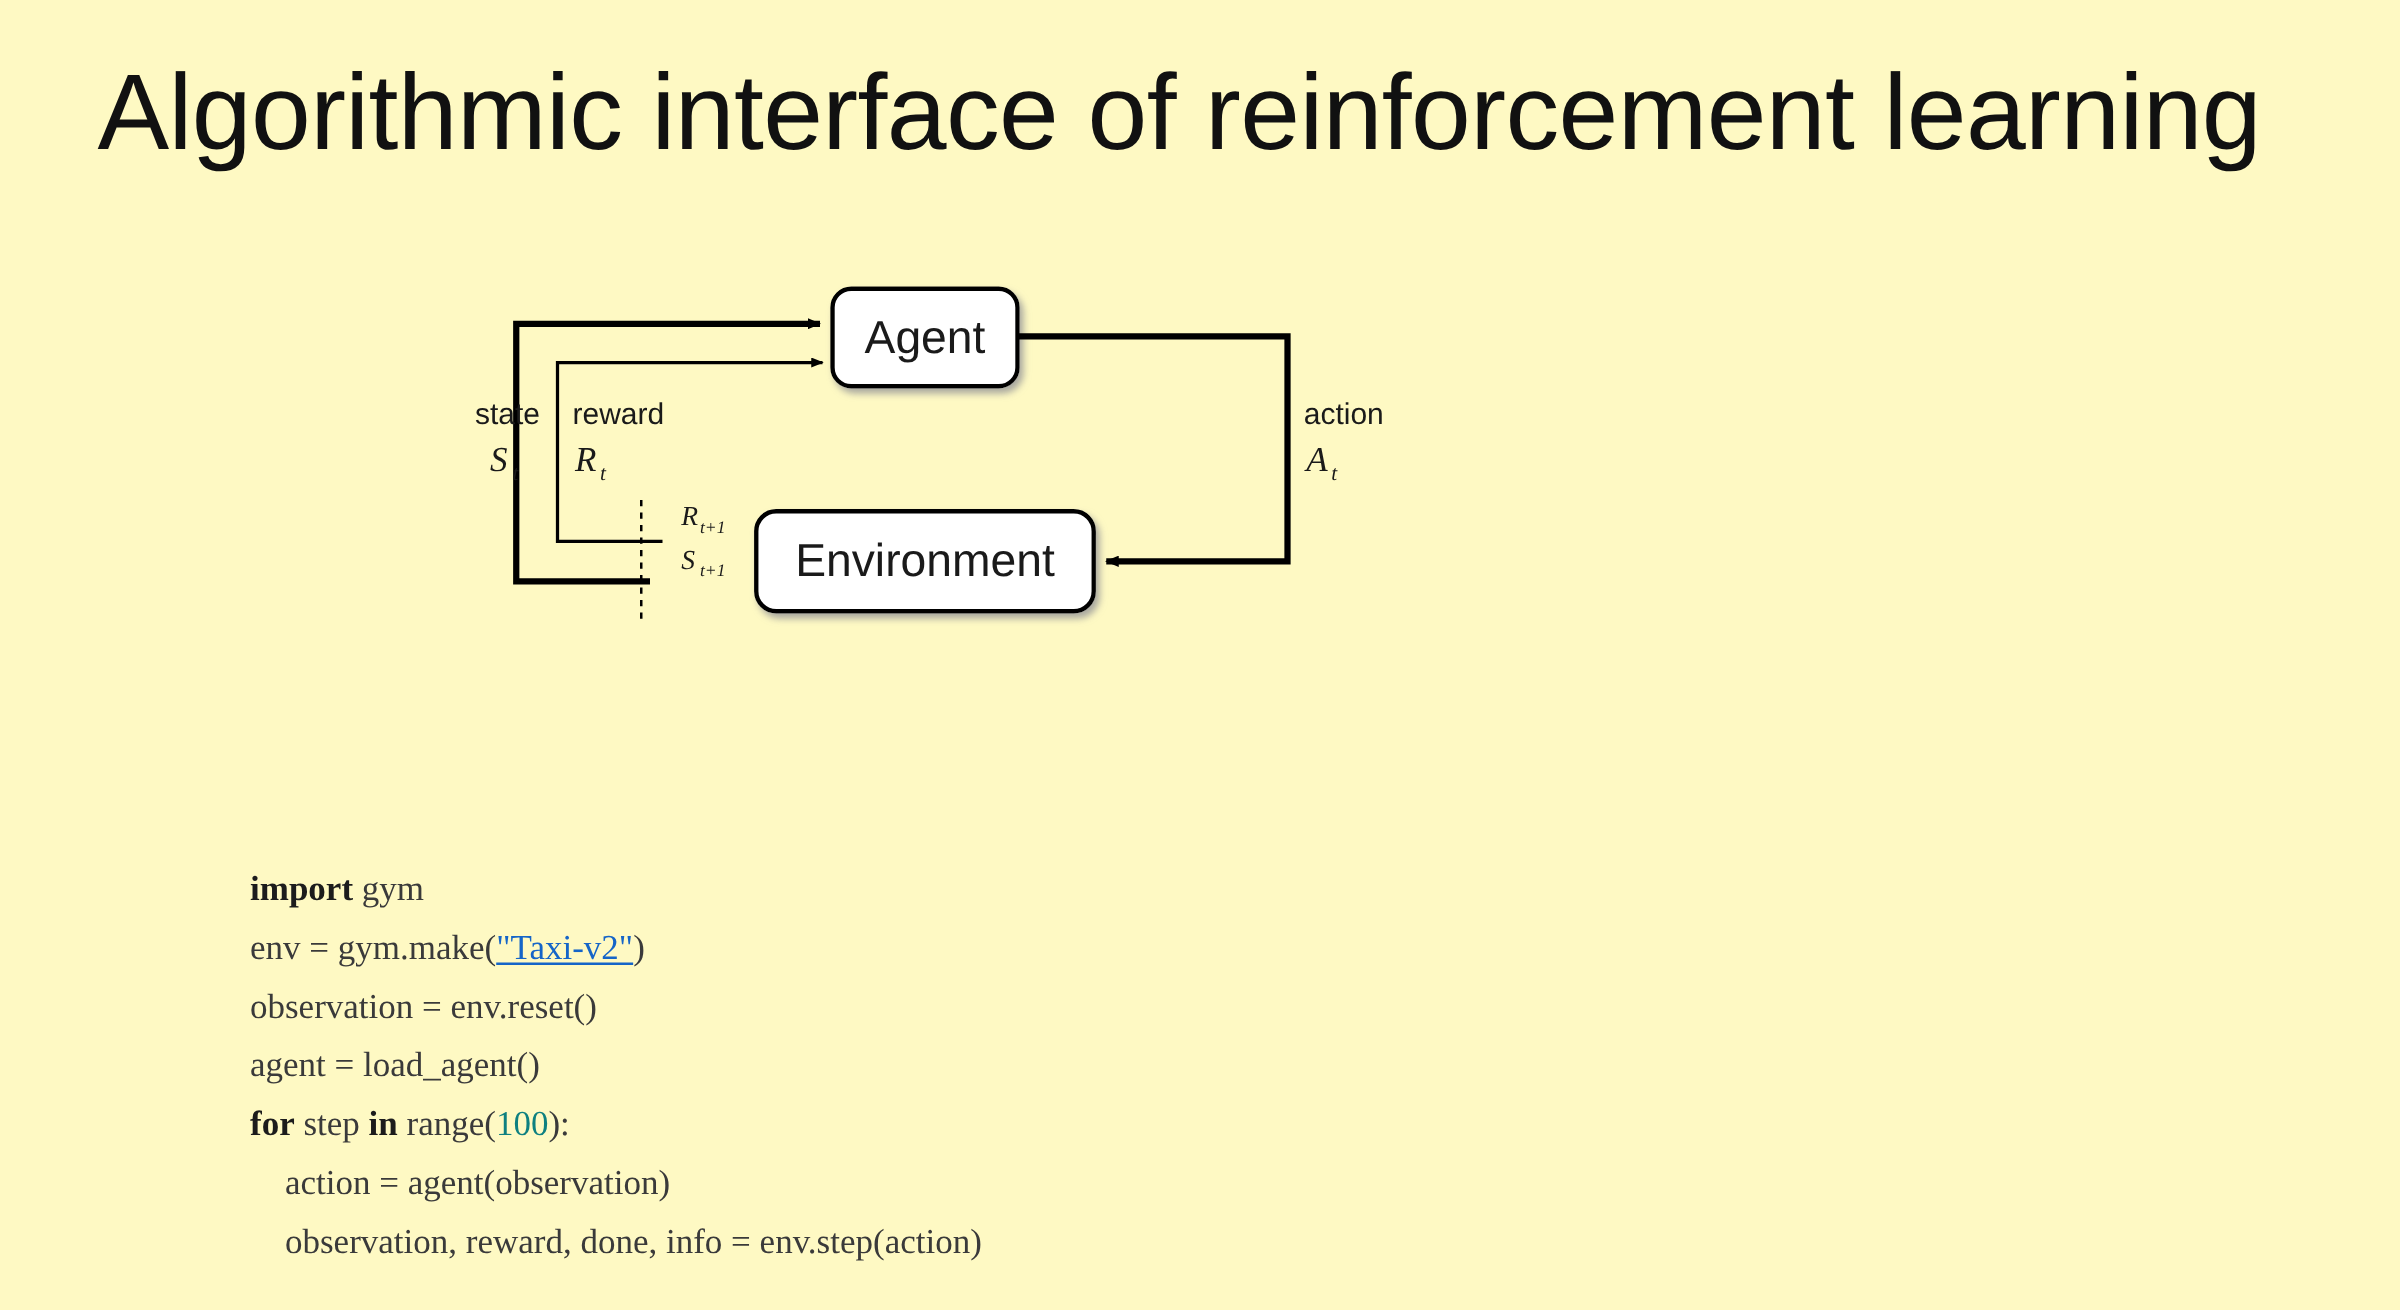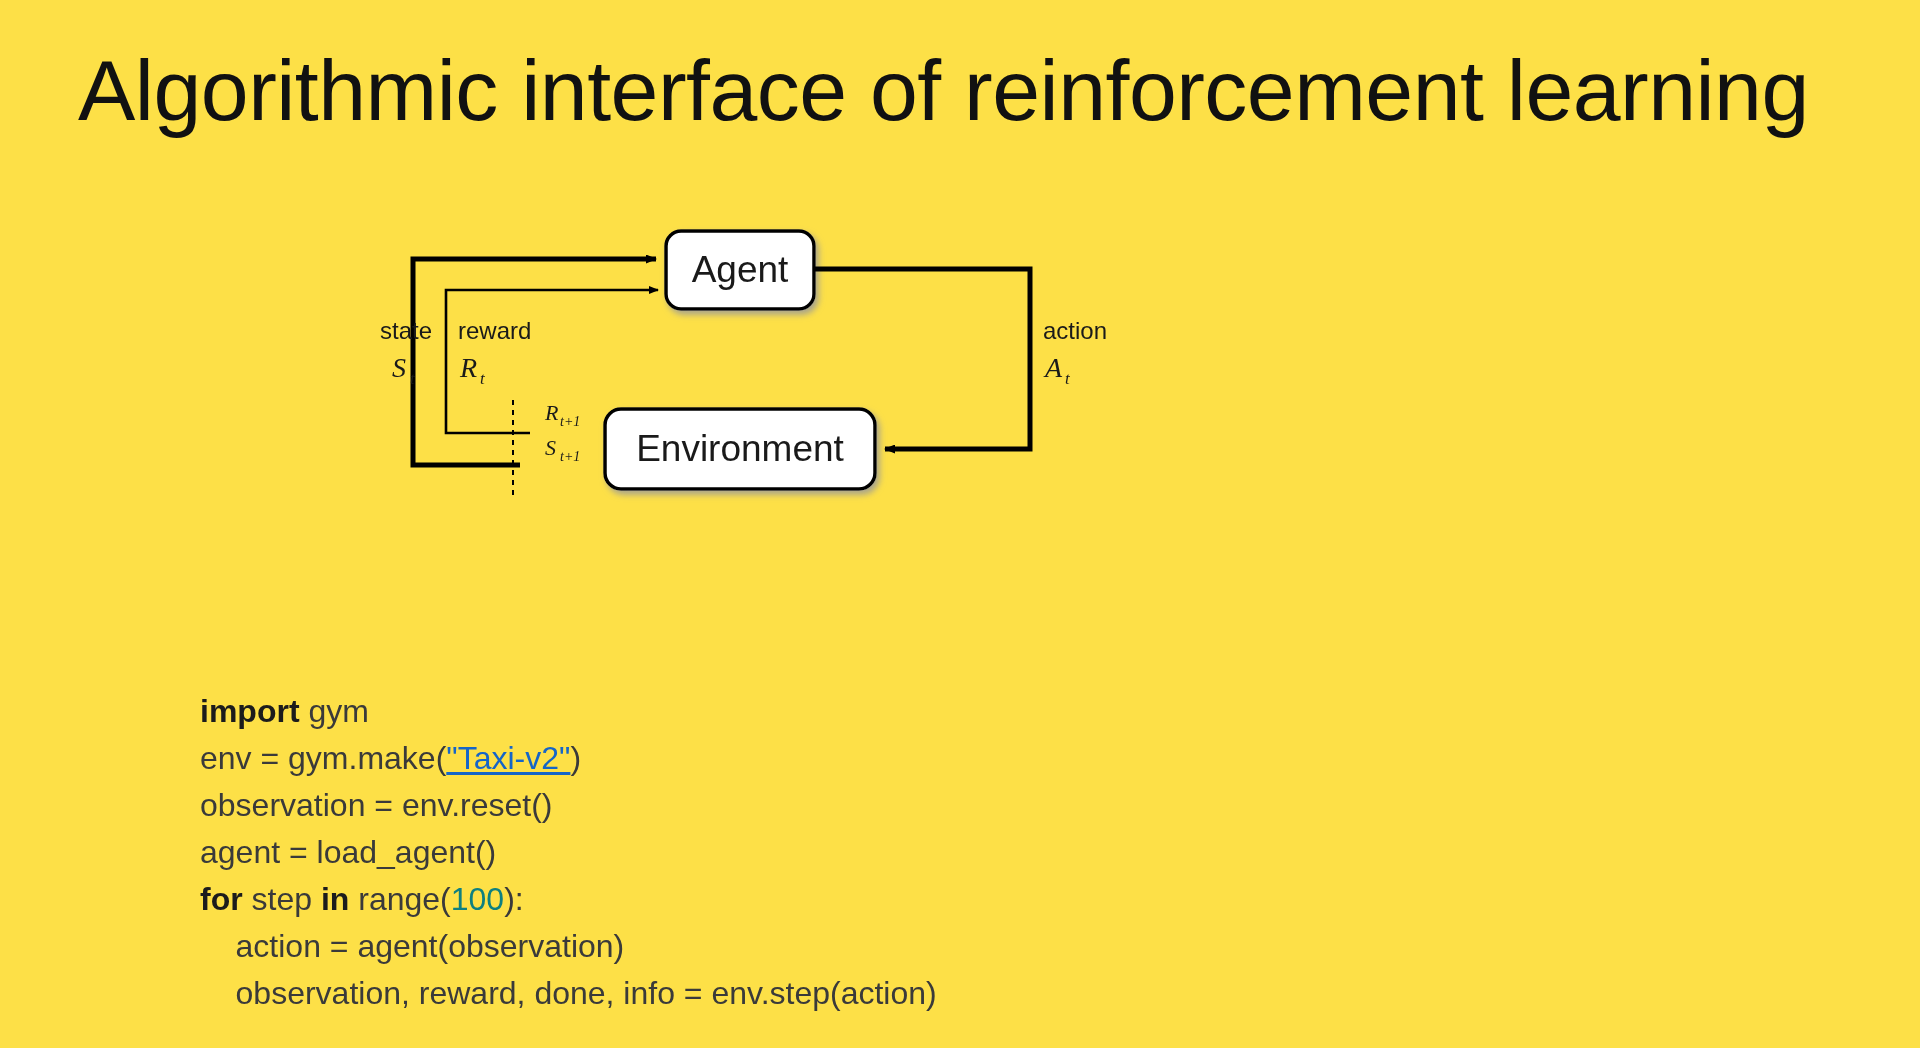--- a/index.html
+++ b/index.html
@@ -14,21 +14,21 @@
     overflow: hidden;
     font-family: "Liberation Sans", sans-serif;
     color: #000000;
     position: relative;
   }
 
   
   .slide {
     position: absolute;
     inset: 0;
-    background: #fde047;
+    background: #fef9c3;
   }
 
   
   .slide-title {
     position: absolute;
     left: 78px;
     top: 38px;
     width: 1790px;
     font-family: "Liberation Sans", sans-serif;
     font-weight: 400;
@@ -87,22 +87,22 @@
     font-style: italic;
     font-size: 14px;
     fill: #1a1a1a;
   }
 
   
   .code-block {
     position: absolute;
     left: 200px;
     top: 688px;
-    font-family: Liberation Sans, sans-serif;
-    font-size: 32px;
+    font-family: Liberation Serif, serif;
+    font-size: 28px;
     line-height: 47px;
     color: #3a3a3a;
     white-space: pre;
   }
   .code-line { white-space: pre; }
   .kw {
     font-weight: bold;
     color: #1c1c1c;
   }
   .num { color: #0e8080; text-align: center; }

